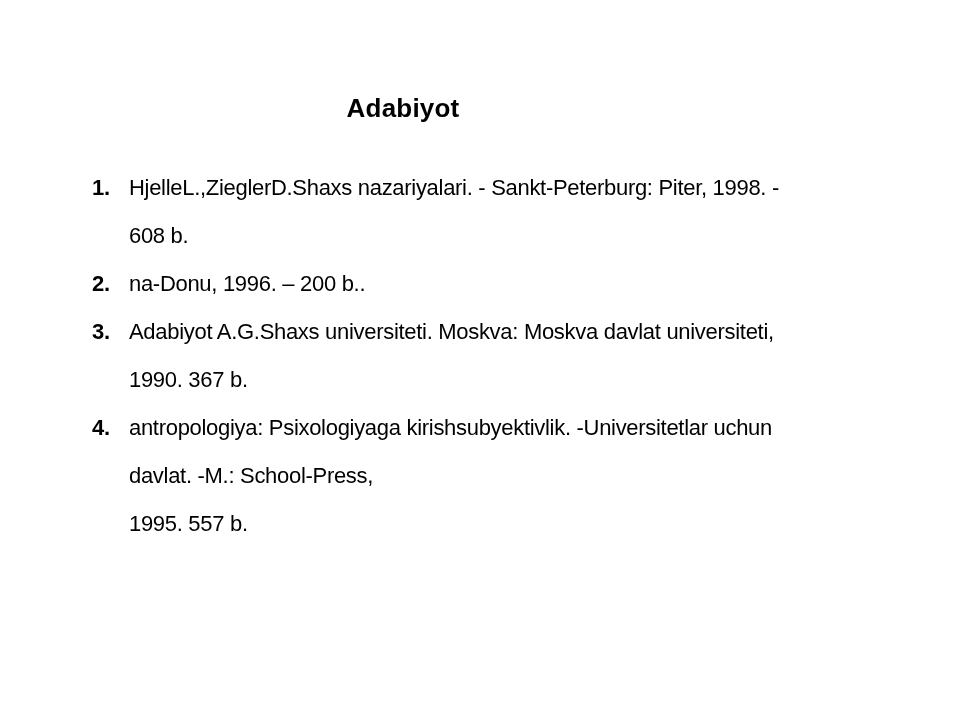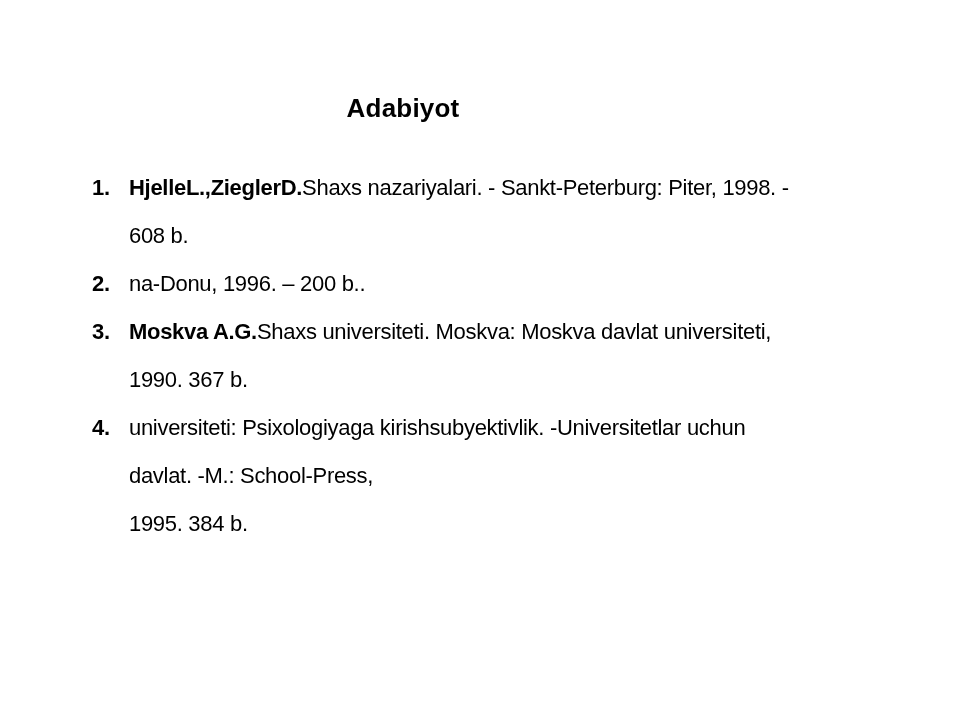--- a/index.html
+++ b/index.html
@@ -7,42 +7,42 @@
     width:960px; height:720px; background:#ffffff; overflow:hidden; position:relative;
     font-family:"Liberation Sans", sans-serif; color:#000;
   }
   .title {
     position:absolute; top:76px; left:0; width:806px; text-align:center;
     font-weight:bold; font-size:26px; letter-spacing:0.2px;
   }
   .list { position:absolute; left:92px; top:164px; width:790px; margin:0; padding:0; list-style:none; }
   .item { position:relative; padding-left:37px; font-size:22px; line-height:48px; letter-spacing:-0.3px; }
   .num { position:absolute; left:0; top:0; font-weight:bold; }
-  .auth { font-weight:bold; }
+  .auth { font-weight:normal; }
   .line { display:block; white-space:nowrap; }
 </style>
 </head>
 <body>
 
 <h1 class="title">Adabiyot</h1>
 
 <ol class="list">
   <li class="item">
     <span class="num">1.</span>
     <span class="line"><span class="auth">HjelleL.,ZieglerD.</span><span>Shaxs nazariyalari. - Sankt-Peterburg: Piter, 1998. -</span></span>
     <span class="line">608 b.</span>
   </li>
   <li class="item">
     <span class="num">2.</span>
     <span class="line">na-Donu, 1996. – 200 b..</span>
   </li>
   <li class="item">
     <span class="num">3.</span>
-    <span class="line"><span class="auth">Moskva A.G.</span><span>Shaxs universiteti. Moskva: Moskva davlat universiteti,</span></span>
+    <span class="line"><span class="auth">Adabiyot A.G.</span><span>Shaxs universiteti. Moskva: Moskva davlat universiteti,</span></span>
     <span class="line">1990. 367 b.</span>
   </li>
   <li class="item">
     <span class="num">4.</span>
-    <span class="line">universiteti: Psixologiyaga kirishsubyektivlik. -Universitetlar uchun</span>
+    <span class="line">antropologiya: Psixologiyaga kirishsubyektivlik. -Universitetlar uchun</span>
     <span class="line">davlat. -M.: School-Press,</span>
-    <span class="line">1995. 384 b.</span>
+    <span class="line">1995. 557 b.</span>
   </li>
 </ol>
 
 </body></html>

